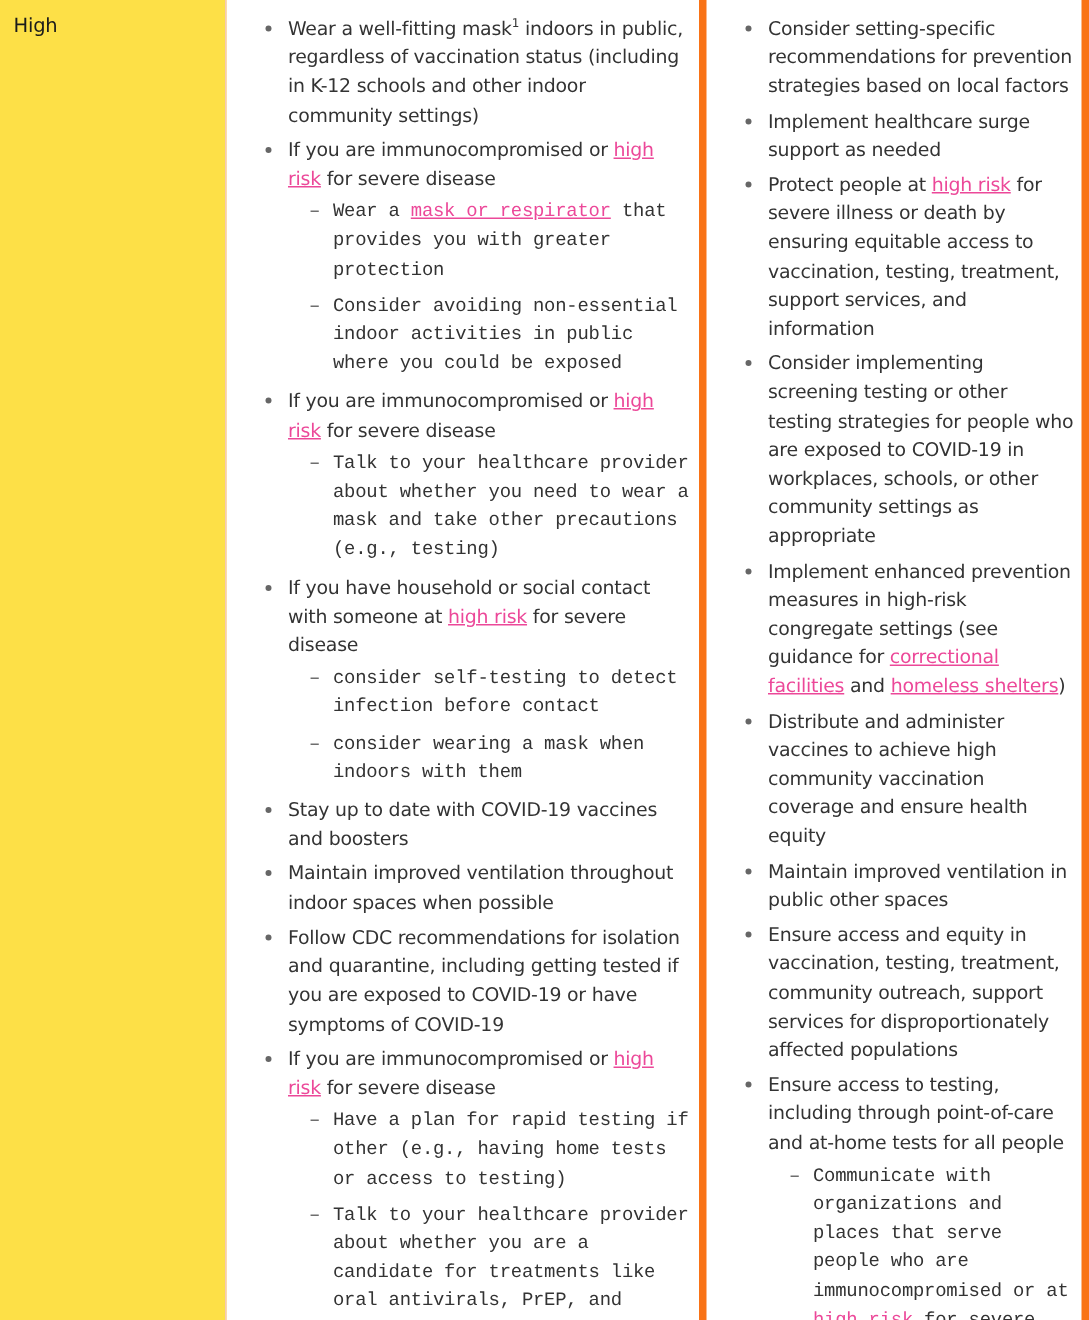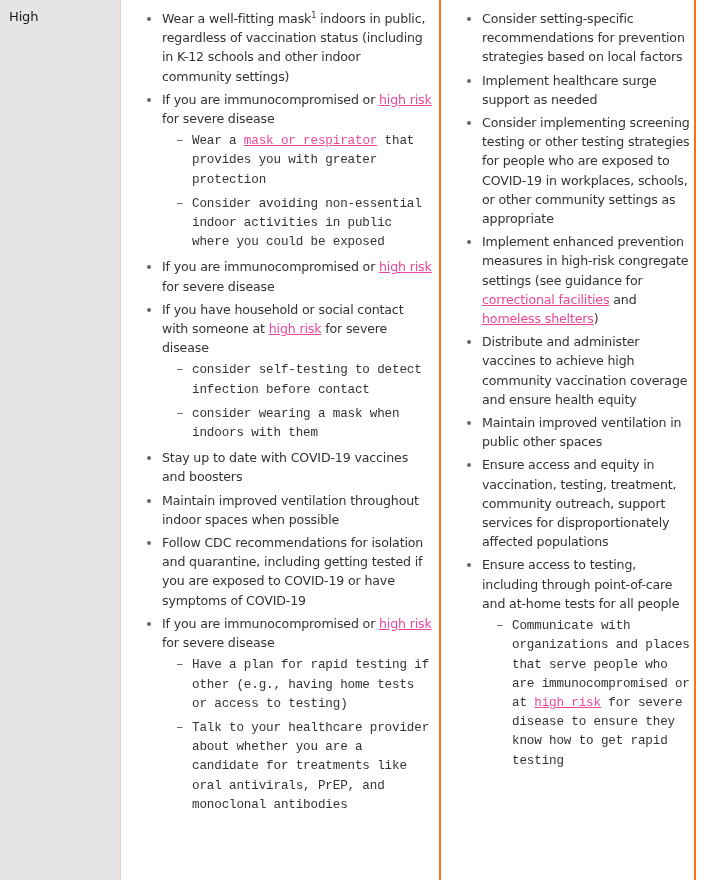--- a/index.html
+++ b/index.html
@@ -4,26 +4,26 @@
 <style>
   html, body { margin: 0; padding: 0; background: #ffffff; }
   body {
     width: 726px; height: 880px; overflow: hidden;
     font-family: "DejaVu Sans", "Liberation Sans", sans-serif;
     font-size: 12.6px; color: #333333;
     letter-spacing: -0.15px;
   }
   .table { display: flex; width: 726px; height: 880px; }
   .level-cell {
-    width: 121px; background: #e5e5e5; box-sizing: border-box;
+    width: 151px; background: #fde047; box-sizing: border-box;
     padding: 9px 9px; border-right: 1px solid #f6c9b4;
   }
   .level-label { font-size: 13px; color: #1b1b1b; }
   .col {
-    box-sizing: border-box; height: 880px; border-right: 2px solid #f97316;
+    box-sizing: border-box; height: 880px; border-right: 5px solid #f97316;
   }
   .col-individual { width: 320px; padding-left: 23px; padding-right: 6px; padding-top: 9px; }
   .col-community { width: 255px; padding-left: 23px; padding-right: 4px; padding-top: 9px; }
   ul { margin: 0; padding: 0; list-style: none; }
   li.b { position: relative; padding-left: 18px; line-height: 19.2px; margin-bottom: 4px; }
   li.b::before {
     content: ""; position: absolute; left: 3px; top: 8px;
     width: 4px; height: 4px; border-radius: 50%; background: #666;
   }
   ul.sub { margin-top: 4px; font-family: Liberation Mono, monospace; }
@@ -46,20 +46,23 @@
   <div class="col col-individual">
     <ul>
       <li class="b"><span>Wear a well-fitting mask</span><sup>1</sup><span> indoors in public, regardless of vaccination status (including in K-12 schools and other indoor community settings)</span></li>
       <li class="b gap"><span>If you are immunocompromised or </span><a>high risk</a><span> for severe disease</span>
         <ul class="sub">
           <li class="d"><span>Wear a </span><a>mask or respirator</a><span> that provides you with greater protection</span></li>
           <li class="d">Consider avoiding non-essential indoor activities in public where you could be exposed</li>
         </ul>
       </li>
       <li class="b"><span>If you are immunocompromised or </span><a>high risk</a><span> for severe disease</span>
+        <ul class="sub">
+          <li class="d">Talk to your healthcare provider about whether you need to wear a mask and take other precautions (e.g., testing)</li>
+        </ul>
       </li>
       <li class="b gap"><span>If you have household or social contact with someone at </span><a>high risk</a><span> for severe disease</span>
         <ul class="sub">
           <li class="d">consider self-testing to detect infection before contact</li>
           <li class="d">consider wearing a mask when indoors with them</li>
         </ul>
       </li>
       <li class="b">Stay up to date with COVID-19 vaccines and boosters</li>
       <li class="b">Maintain improved ventilation throughout indoor spaces when possible</li>
       <li class="b">Follow CDC recommendations for isolation and quarantine, including getting tested if you are exposed to COVID-19 or have symptoms of COVID-19</li>
@@ -69,20 +72,21 @@
           <li class="d">Talk to your healthcare provider about whether you are a candidate for treatments like oral antivirals, PrEP, and monoclonal antibodies</li>
         </ul>
       </li>
     </ul>
   </div>
 
   <div class="col col-community">
     <ul>
       <li class="b">Consider setting-specific recommendations for prevention strategies based on local factors</li>
       <li class="b">Implement healthcare surge support as needed</li>
+      <li class="b"><span>Protect people at </span><a>high risk</a><span> for severe illness or death by ensuring equitable access to vaccination, testing, treatment, support services, and information</span></li>
       <li class="b">Consider implementing screening testing or other testing strategies for people who are exposed to COVID-19 in workplaces, schools, or other community settings as appropriate</li>
       <li class="b"><span>Implement enhanced prevention measures in high-risk congregate settings (see guidance for </span><a>correctional facilities</a><span> and </span><a>homeless shelters</a><span>)</span></li>
       <li class="b">Distribute and administer vaccines to achieve high community vaccination coverage and ensure health equity</li>
       <li class="b gap">Maintain improved ventilation in public other spaces</li>
       <li class="b">Ensure access and equity in vaccination, testing, treatment, community outreach, support services for disproportionately affected populations</li>
       <li class="b gap"><span>Ensure access to testing, including through point-of-care and at-home tests for all people</span>
         <ul class="sub">
           <li class="d"><span>Communicate with organizations and places that serve people who are immunocompromised or at </span><a>high risk</a><span> for severe disease to ensure they know how to get rapid testing</span></li>
         </ul>
       </li>

